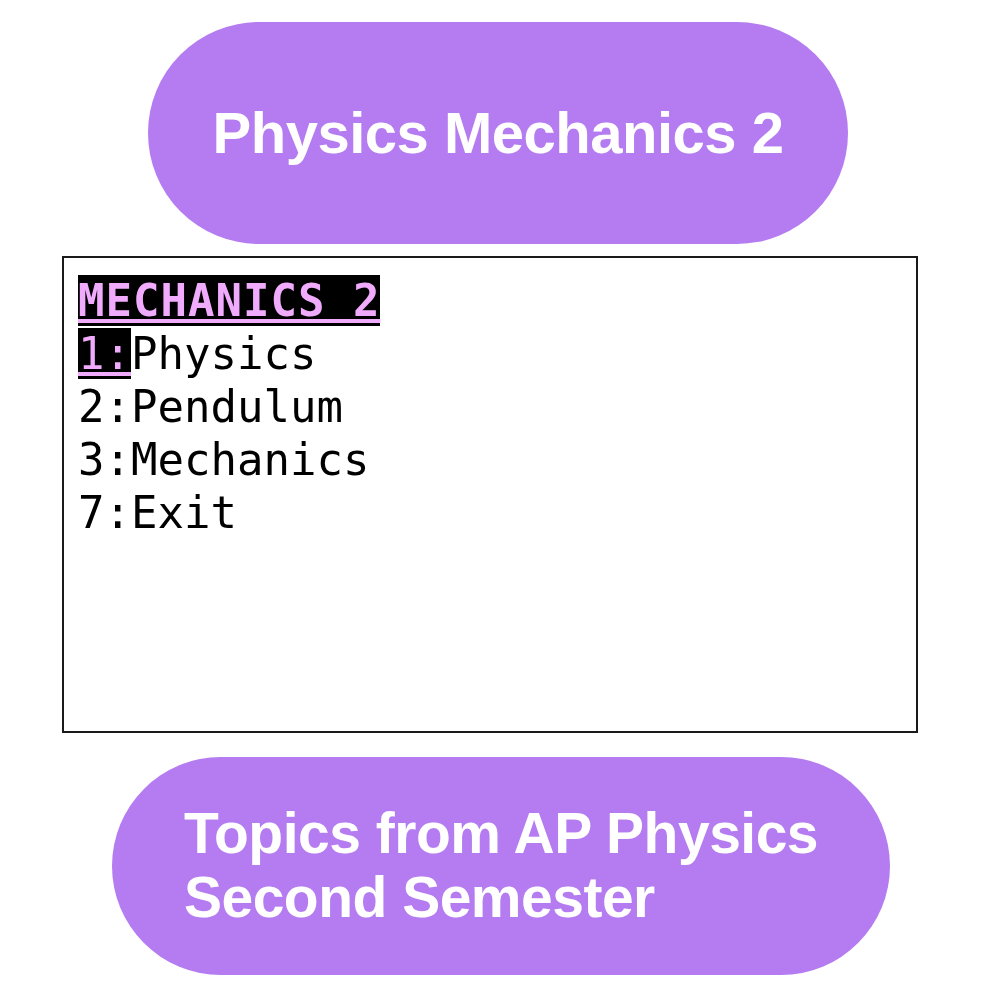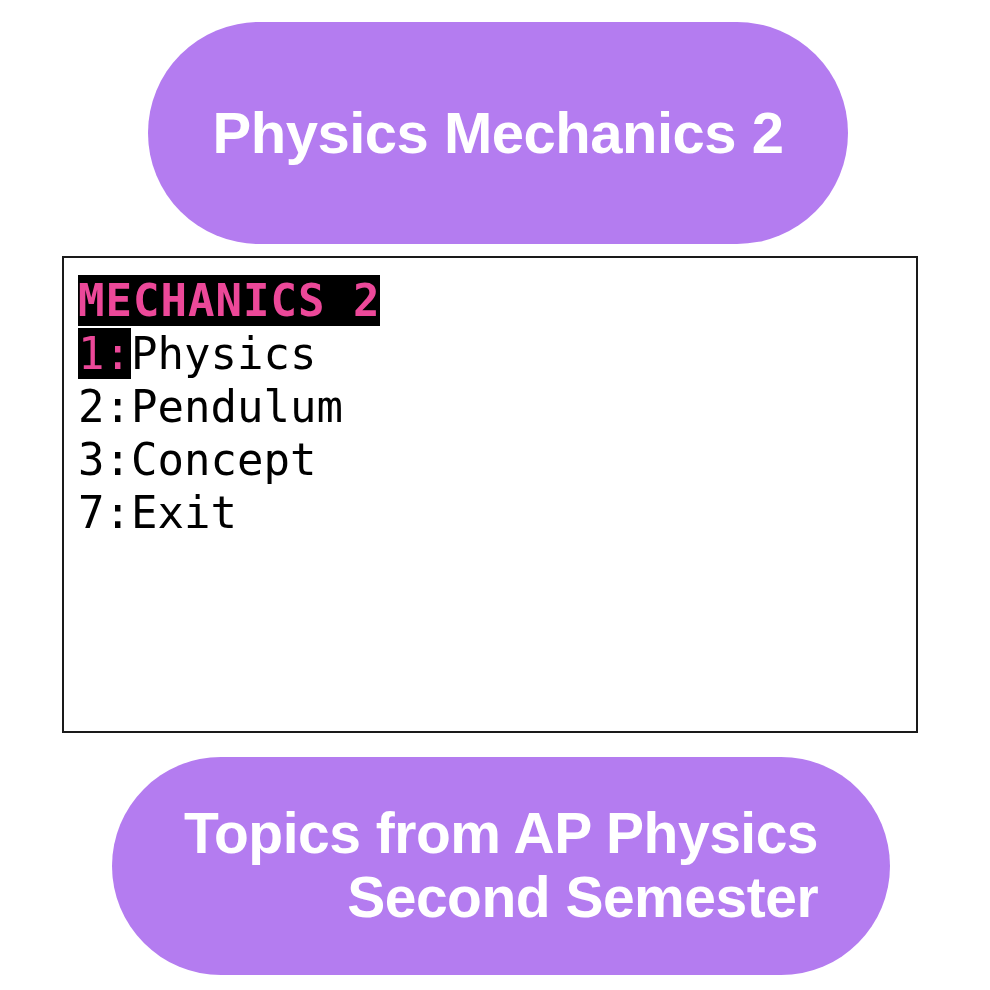--- a/index.html
+++ b/index.html
@@ -23,21 +23,21 @@
   }
 
   
   .banner {
     position: absolute;
     background: #b47cf0;
     border-radius: 130px;
     display: flex;
     align-items: center;
     justify-content: center;
-    text-align: right;
+    text-align: left;
     color: #ffffff;
     font-weight: bold;
     line-height: 1.12;
     letter-spacing: -0.5px;
     box-sizing: border-box;
   }
 
   #banner-top {
     left: 148px;
     top: 22px;
@@ -81,21 +81,22 @@
     font-family: "DejaVu Sans Mono", monospace;
     font-size: 44px;
     line-height: 53px;
     color: #000000;
     white-space: pre;
     letter-spacing: 0px;
   }
 
   .inv {
     background: #000000;
-    color: #ec4899;
+    color: #f0abfc;
+    text-decoration: underline;
   }
 
   .calc-title {
     font-weight: bold;
     letter-spacing: 1px;
   }
 </style>
 </head>
 <body>
 
@@ -109,21 +110,21 @@
 
   <div class="calc-screen">
     <div class="calc-inner">
 
       <div class="calc-line"><span class="inv calc-title">MECHANICS 2</span></div>
 
       <div class="calc-line"><span class="inv">1:</span><span>Physics</span></div>
 
       <div class="calc-line"><span>2:</span><span>Pendulum</span></div>
 
-      <div class="calc-line"><span>3:</span><span>Concept</span></div>
+      <div class="calc-line"><span>3:</span><span>Mechanics</span></div>
 
 
 
 
       <div class="calc-line"><span>7:</span><span>Exit</span></div>
 
     </div>
   </div>
 
   <div class="banner" id="banner-bottom">

